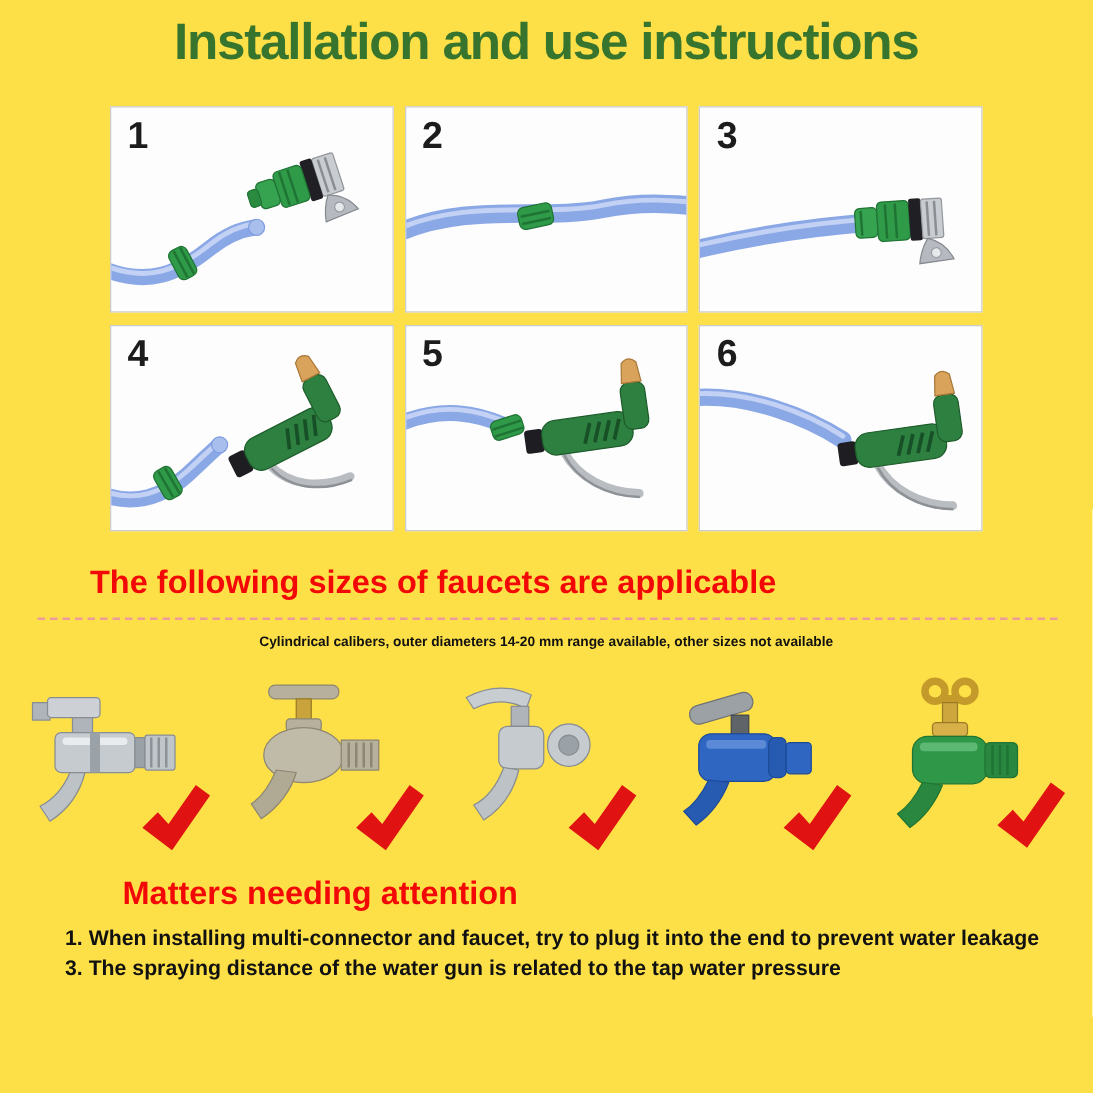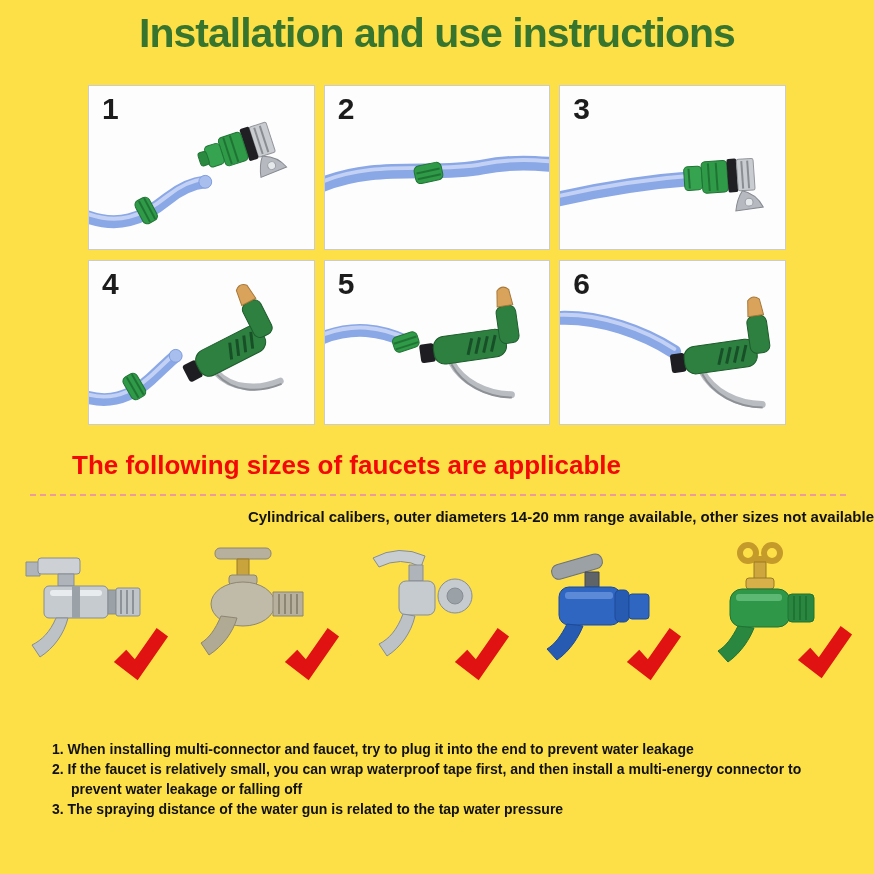--- a/index.html
+++ b/index.html
@@ -10,28 +10,28 @@
   .grid{position:absolute;top:85px;left:88px;width:698px;display:grid;
         grid-template-columns:repeat(3,1fr);grid-template-rows:165px 165px;gap:10px 9px;}
   .panel{position:relative;margin:0;background:#fdfdfd;border:1px solid var(--panel-border,#ccc);}
   .panel svg{display:block;width:100%;height:100%;}
   .num{position:absolute;top:6px;left:13px;font-size:30px;font-weight:600;color:#1c1c1c;z-index:2;}
   .red-heading{position:absolute;margin:0;font-size:26px;font-weight:bold;color:var(--heading-red,#f30808);}
   .faucet-heading{top:450px;left:72px;}
   .attention-heading{top:699px;left:98px;}
   .divider{position:absolute;top:494px;left:30px;width:816px;height:0;
            border-top:2px dashed var(--divider-pink,#ee9b9b);}
-  .note{position:absolute;top:508px;left:0;width:100%;margin:0;text-align:right;
-        font-size:15px;font-weight:bold;color:var(--body-text,#111);}
+  .note{position:absolute;top:508px;left:0;width:100%;margin:0;text-align:center;
+        font-size:11px;font-weight:bold;color:var(--body-text,#111);}
   .faucets{position:absolute;top:536px;left:8px;width:858px;height:154px;display:flex;}
   .faucet-cell{flex:1;display:flex;justify-content:center;align-items:flex-start;}
   .faucet-cell svg{width:160px;height:152px;}
   .check{fill:var(--check-red,#e01212);}
   .attention-list{position:absolute;top:739px;left:52px;width:782px;}
-  .attention-item{margin:0;padding-left:19px;text-indent:-19px;font-size:14px;font-weight:bold;
+  .attention-item{margin:0;padding-left:19px;text-indent:-19px;font-size:17px;font-weight:bold;
                   line-height:1.44;color:var(--body-text,#111);}
 </style>
 </head>
 <body>
 
 <div class="page">
 
   <h1 class="title">Installation and use instructions</h1>
 
   <div class="grid">
@@ -268,20 +268,20 @@
           <line x1="100" y1="60" x2="100" y2="84" stroke="#1f7434" stroke-width="2"></line>
           <line x1="106" y1="60" x2="106" y2="84" stroke="#1f7434" stroke-width="2"></line>
           <path d="M38,90 C32,102 26,110 18,115 L28,126 C42,116 50,102 54,92 Z" fill="#2a873f" stroke="#1f7434"></path>
         </g>
         <path class="check" transform="translate(96,88) scale(0.95)" d="M2 38 L15 25 L24 35 L47 2 L59 11 L27 57 Z"></path>
       </svg>
     </div>
 
   </div>
 
+  <h2 class="red-heading attention-heading">Matters needing attention</h2>
 
   <div class="attention-list">
     <p class="attention-item">1. When installing multi-connector and faucet, try to plug it into the end to prevent water leakage</p>
-    <p class="attention-item">2. If the faucet is relatively small, you can wrap waterproof tape first, and then install a multi-energy connector to prevent water leakage or falling off</p>
     <p class="attention-item">3. The spraying distance of the water gun is related to the tap water pressure</p>
   </div>
 
 </div>
 
 </body></html>

